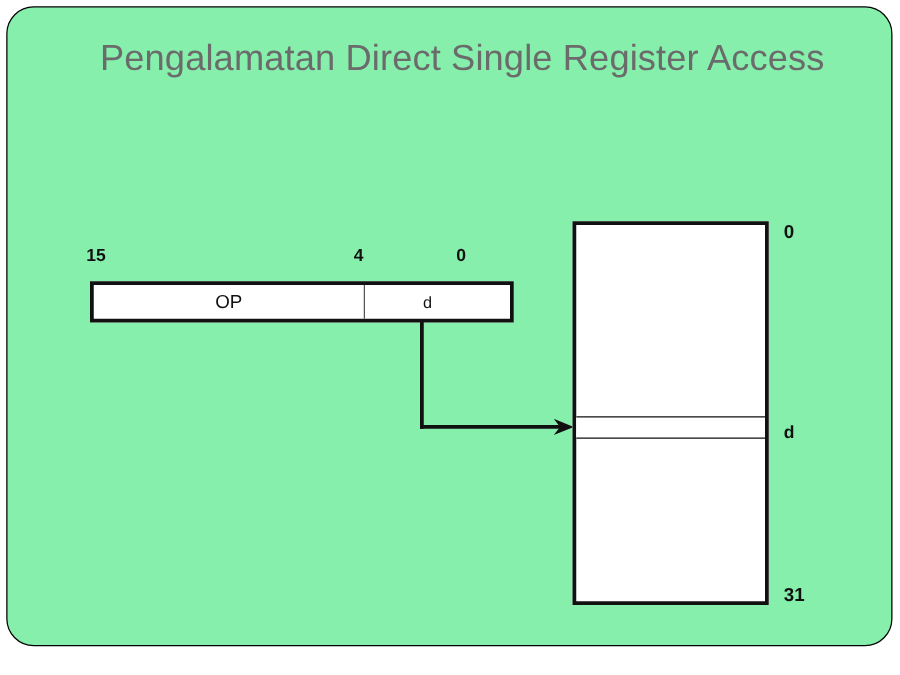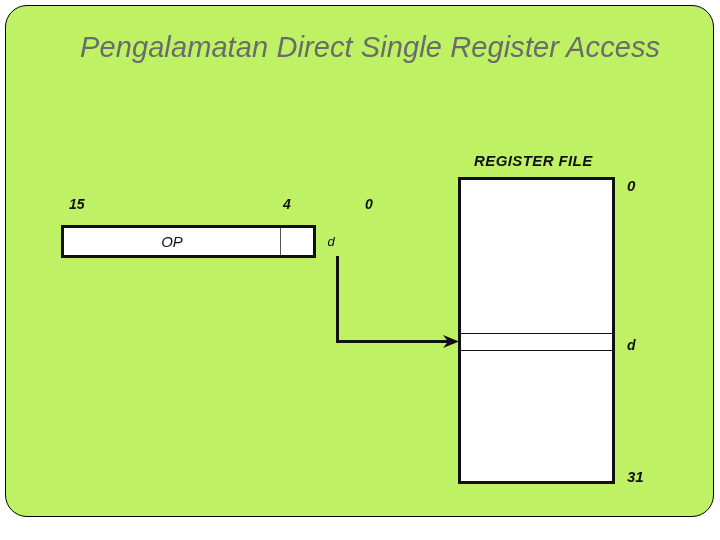--- a/index.html
+++ b/index.html
@@ -18,22 +18,21 @@
   
   #slide-frame {
     position: absolute;
     left: 5px;
     top: 5px;
     width: 709px;
     height: 512px;
     border: 1px solid #000000;
     border-radius: 22px;
     box-sizing: border-box;
-    background: #bef264;
-    font-style: italic;
+    background: #86efac;
   }
 
   
   #slide-title {
     position: absolute;
     left: 74px;
     top: 22px;
     width: 600px;
     color: #6b6b6b;
     font-size: 29px;
@@ -59,23 +58,23 @@
     font-size: 14px;
     font-weight: 700;
     line-height: 15px;
   }
   #bit-15 { left: 63px;  top: 191px; }
   #bit-4  { left: 277px; top: 191px; }
   #bit-0  { left: 359px; top: 191px; }
 
   #instruction-box {
     position: absolute;
-    left: 55px;
+    left: 66px;
     top: 219px;
-    width: 255px;
+    width: 339px;
     height: 33px;
     box-sizing: border-box;
     border: 3px solid #111111;
     background: #ffffff;
   }
   #field-divider {
     position: absolute;
     left: 216px;
     top: 0;
     width: 1px;
@@ -178,21 +177,20 @@
       <div id="field-divider"></div>
       <div class="fieldlabel" id="field-d">d</div>
     </div>
 
     <div id="connector-vertical"></div>
     <div id="connector-horizontal"></div>
     <svg id="connector-arrowhead" viewBox="0 0 16 19">
       <polygon points="0,3 16,9.5 0,16 5,9.5" fill="#111111"></polygon>
     </svg>
 
-    <div id="register-file-title">REGISTER FILE</div>
 
     <div id="register-file-box">
       <div id="register-row-d"></div>
     </div>
 
     <div class="reglabel" id="reg-top-label">0</div>
     <div class="reglabel" id="reg-d-label">d</div>
     <div class="reglabel" id="reg-bottom-label">31</div>
 
   </div>

